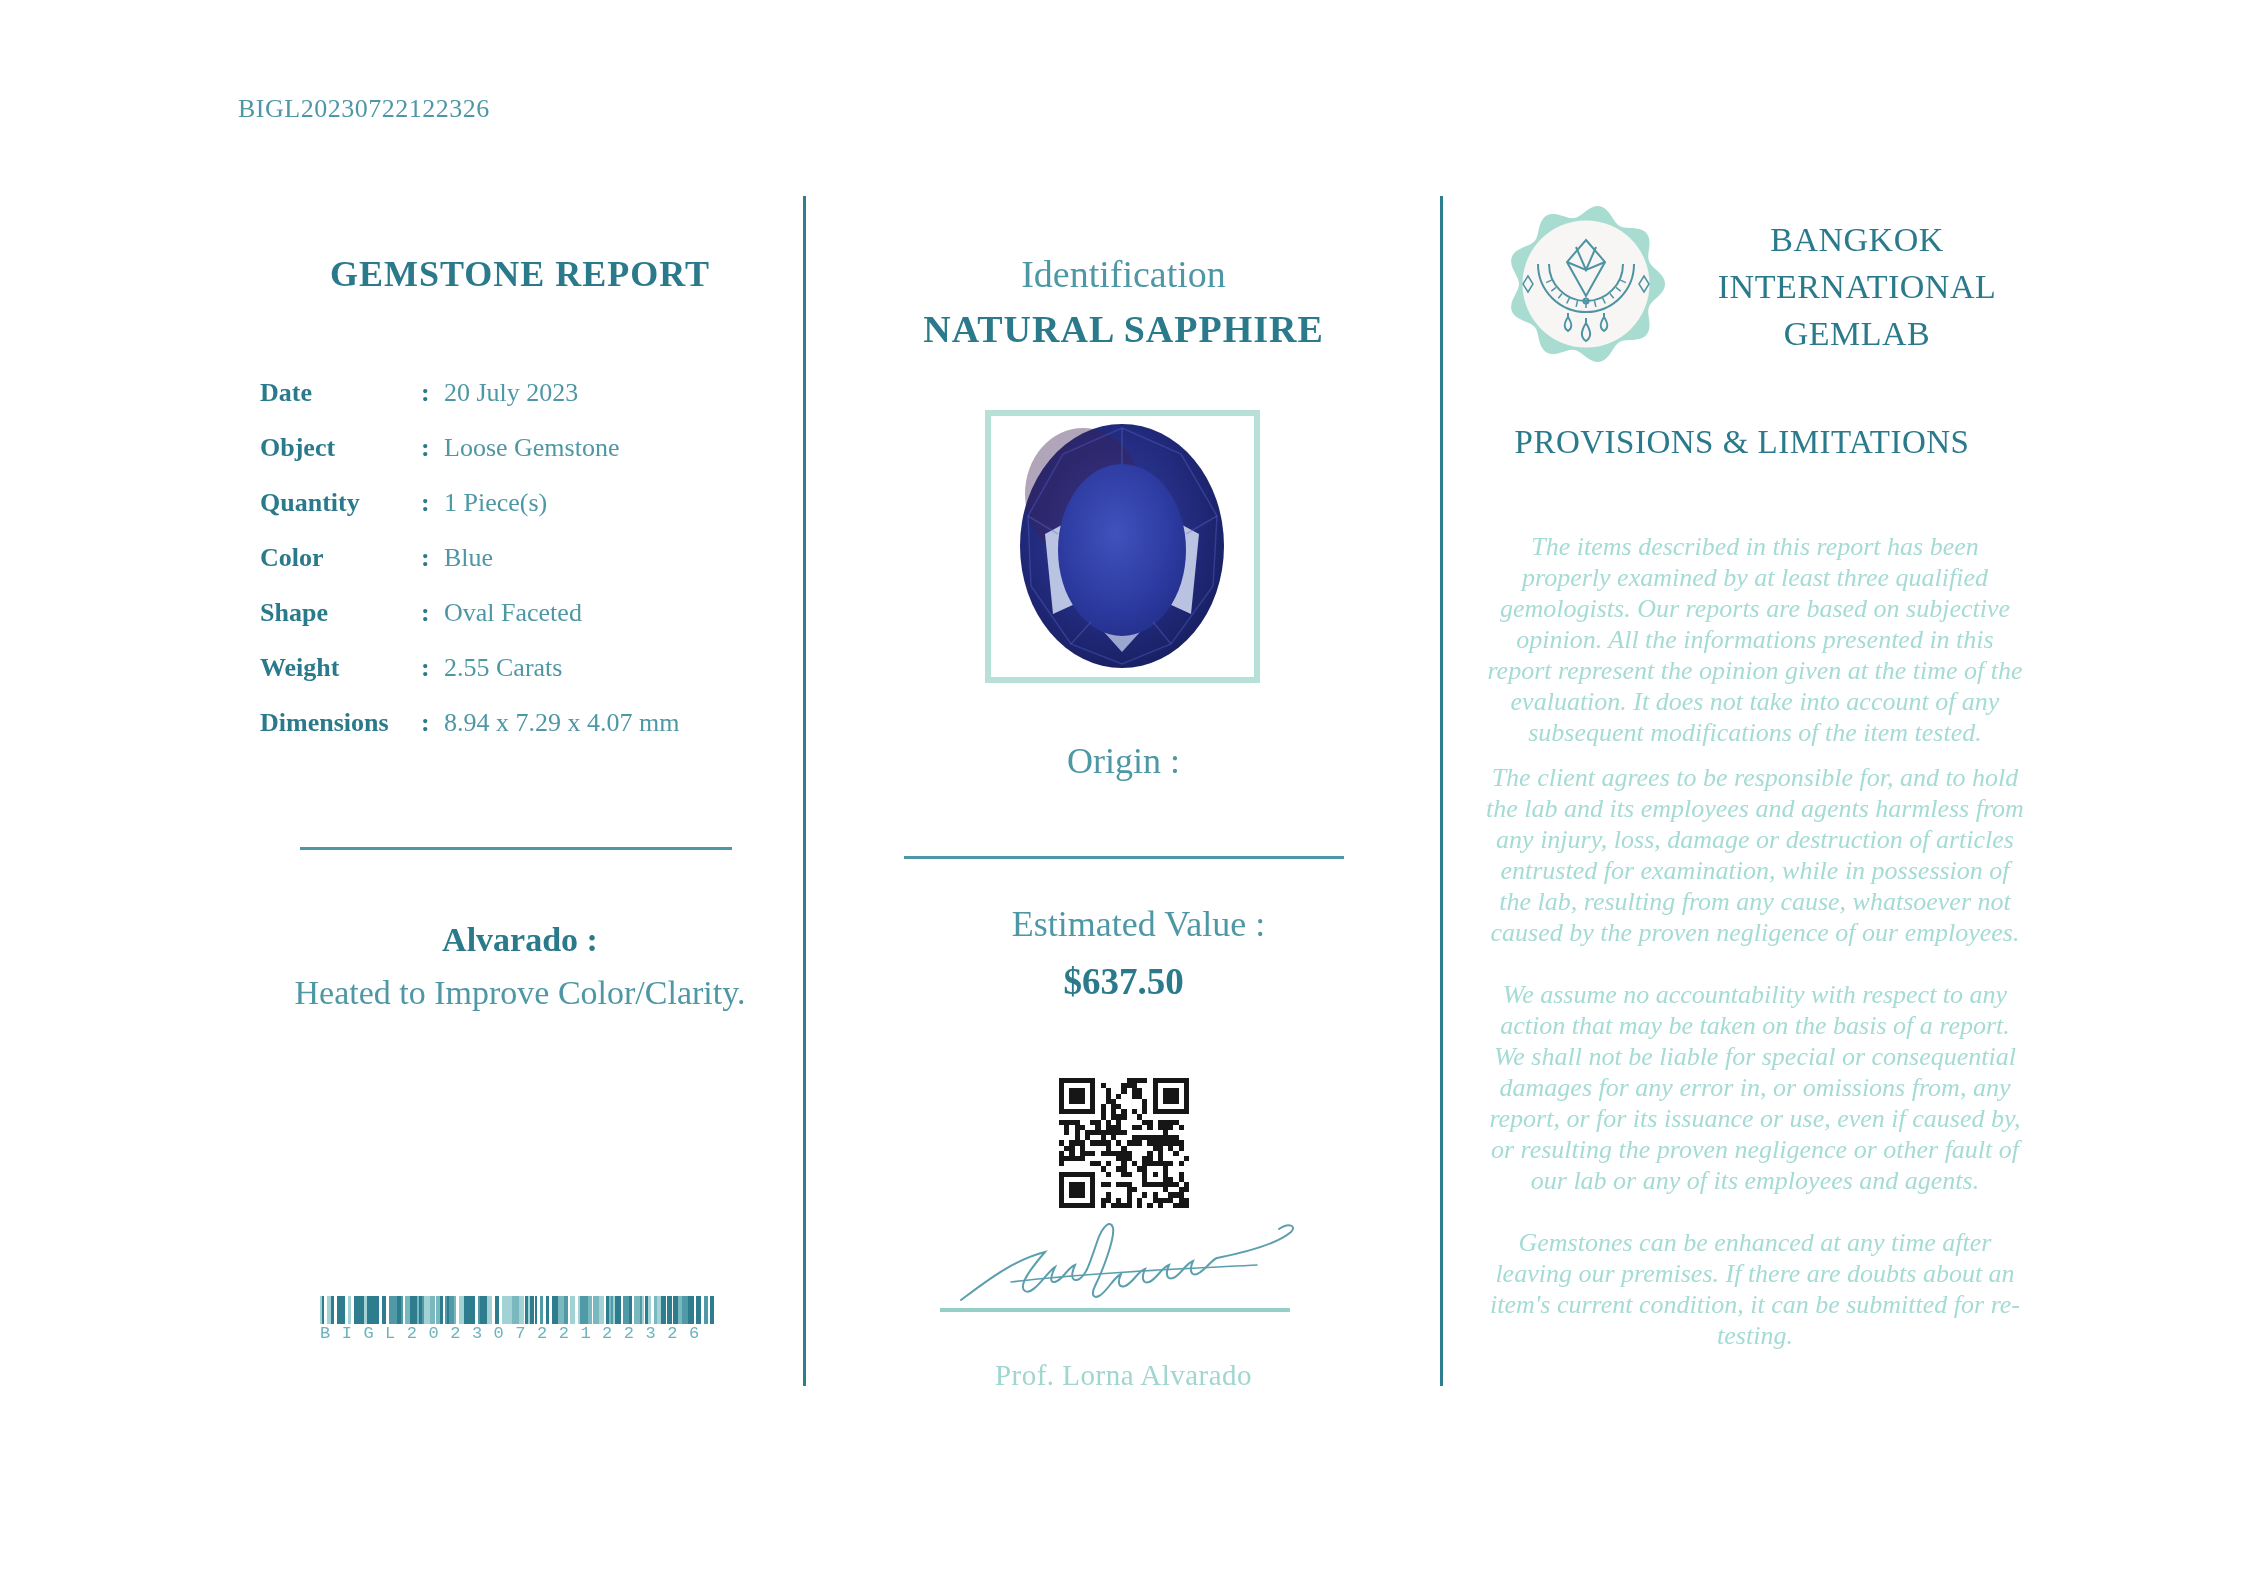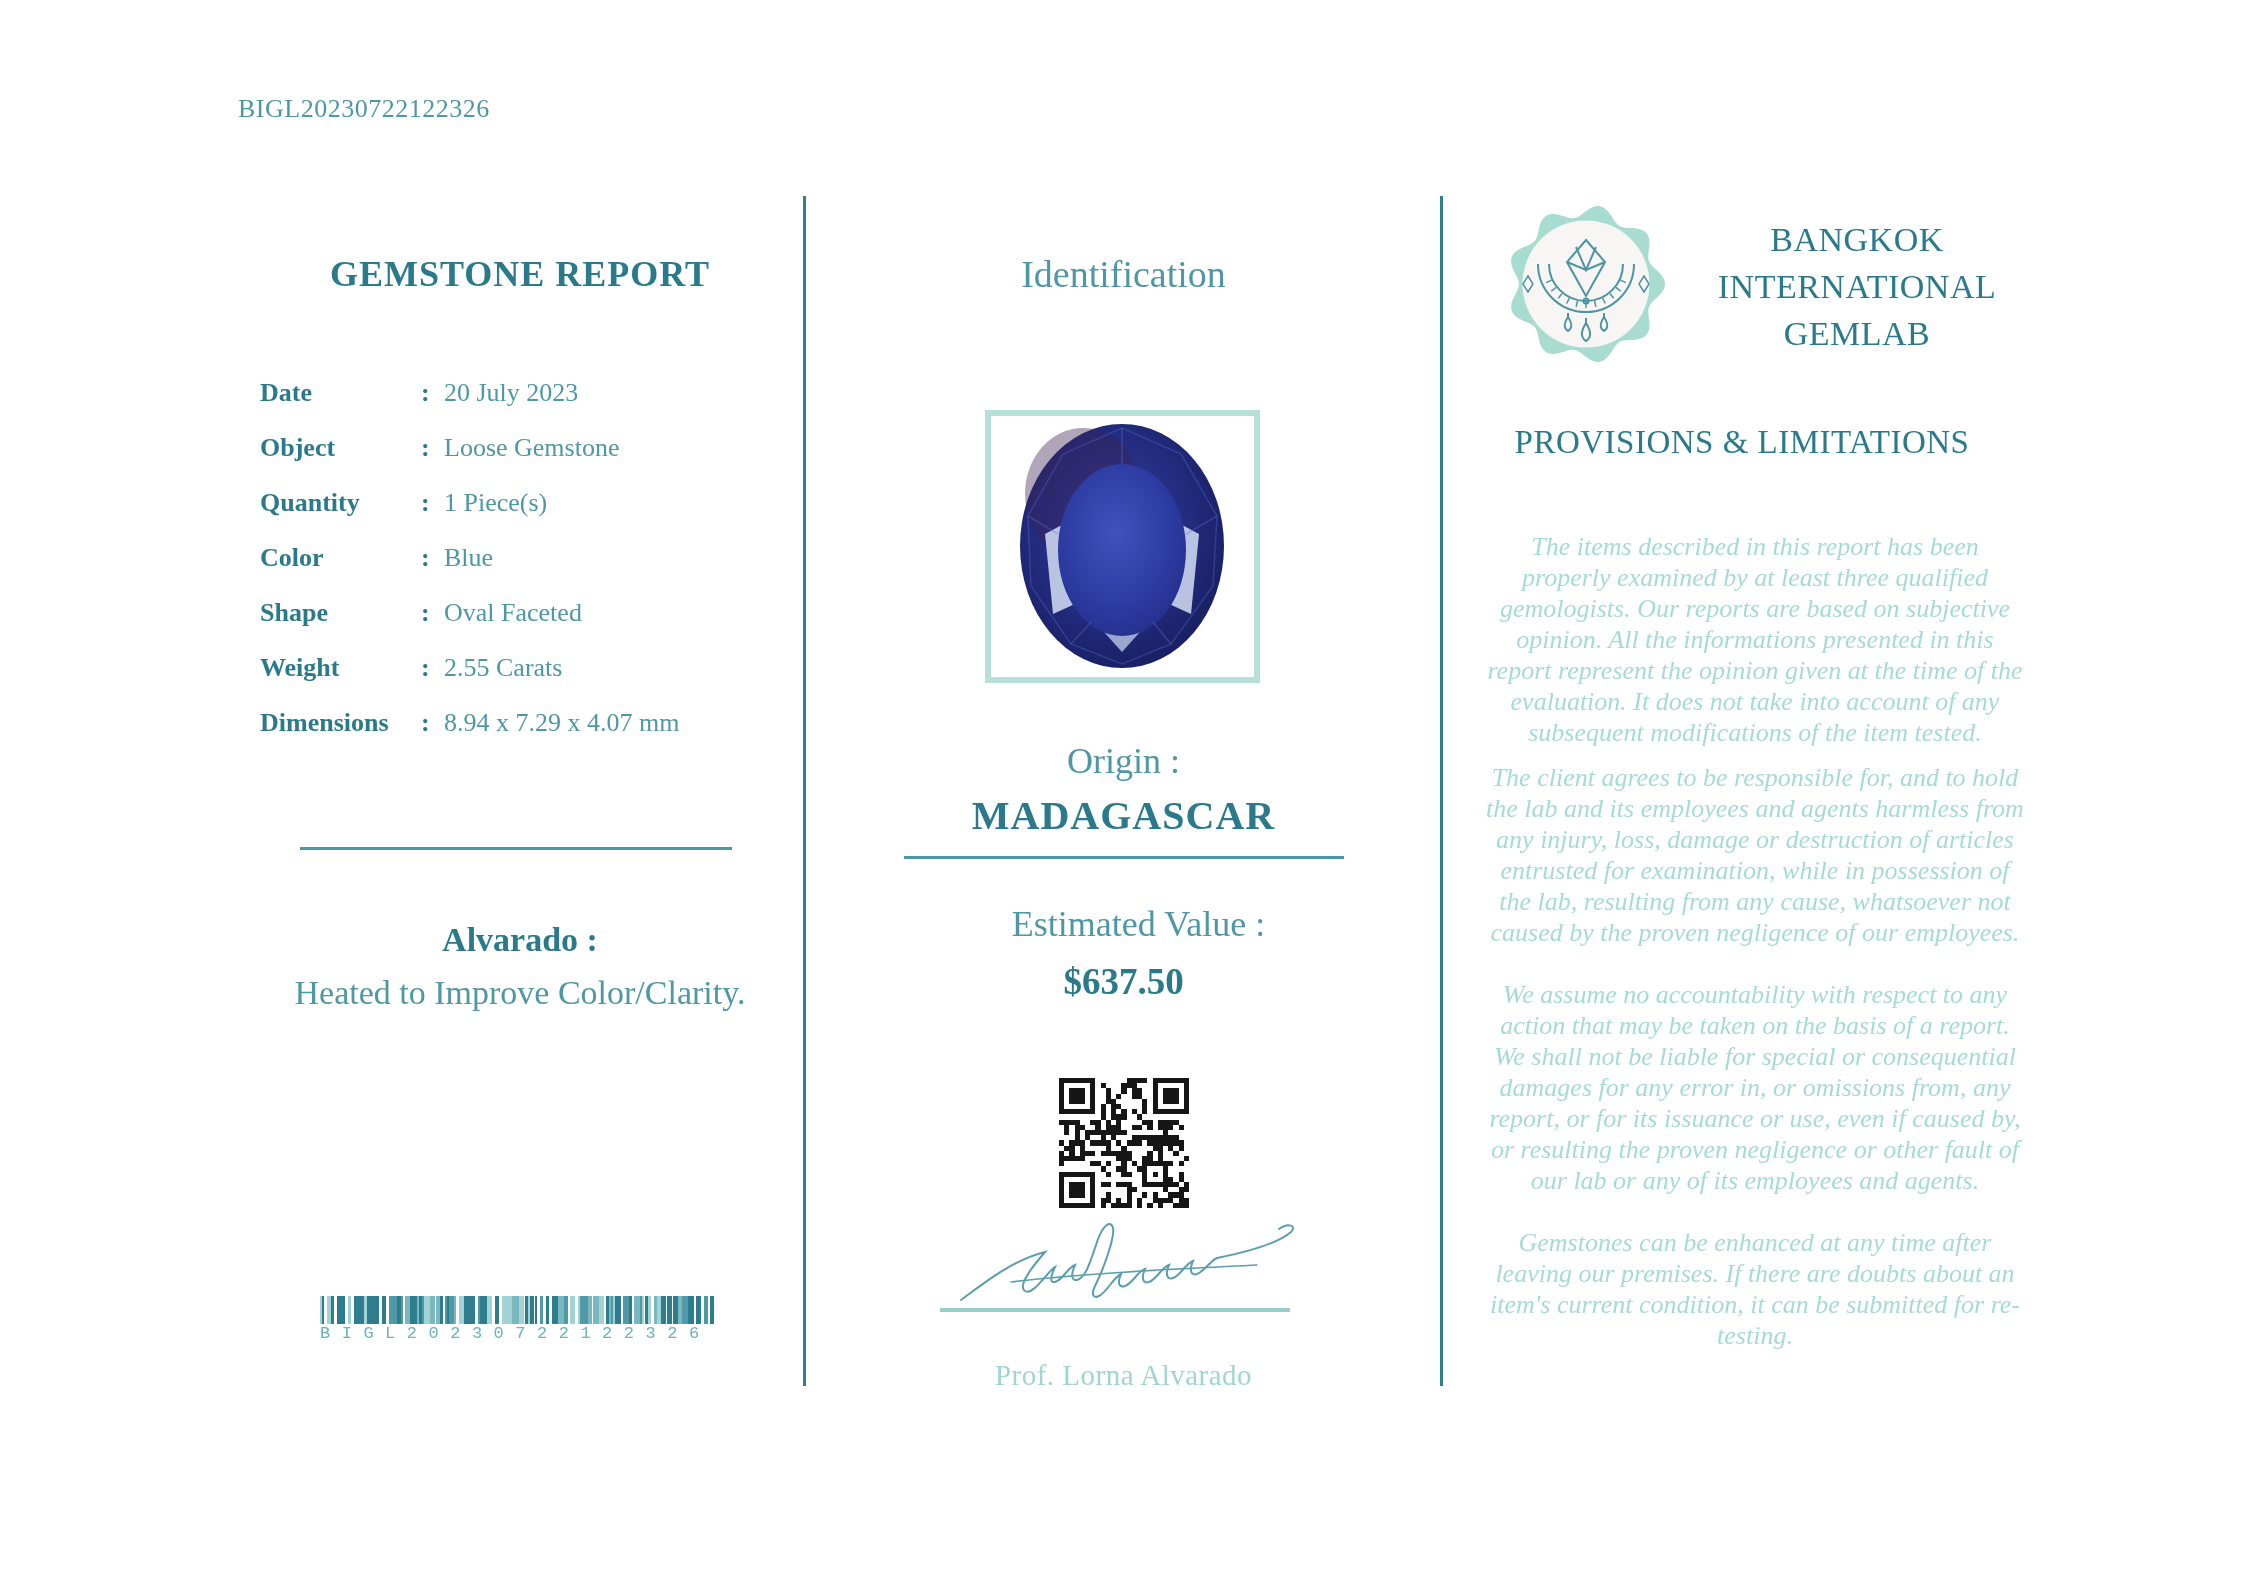--- a/index.html
+++ b/index.html
@@ -195,20 +195,21 @@
         <rect x="390" y="0" width="4" height="28" fill="#2e7d8e"></rect>
       </svg>
     <div class="abs barcode-text">BIGL20230722122326</div>
   </div>
 
   <div class="abs divider divider-1"></div>
   <div class="abs divider divider-2"></div>
 
   <div class="abs col-mid">
     <div class="abs ident-label center">Identification</div>
+    <div class="abs ident-value center">NATURAL SAPPHIRE</div>
 
     <div class="abs gem-box">
       <svg width="263" height="261" viewBox="0 0 263 261">
         <defs>
           <radialGradient id="gemG" cx="45%" cy="42%" r="70%">
             <stop offset="0%" stop-color="#323f9e"></stop>
               <stop offset="55%" stop-color="#222b7e"></stop>
               <stop offset="100%" stop-color="#141b56"></stop>
           </radialGradient>
           <radialGradient id="gemG2" cx="45%" cy="40%" r="75%">
@@ -229,21 +230,20 @@
           <line x1="131" y1="12" x2="131" y2="48"></line>
             <line x1="226" y1="100" x2="195" y2="118"></line>
           <line x1="37" y1="100" x2="67" y2="118"></line>
             <line x1="180" y1="228" x2="162" y2="206"></line>
           <line x1="80" y1="228" x2="100" y2="206"></line>
         </g>
       </svg>
     </div>
 
     <div class="abs origin-label center">Origin :</div>
-    <div class="abs origin-value center">MADAGASCAR</div>
     <div class="abs mid-rule"></div>
     <div class="abs est-label center">Estimated Value :</div>
     <div class="abs est-value center">$637.50</div>
 
     <svg class="abs qr" id="qr-svg" viewBox="0 0 25 25" shape-rendering="crispEdges">
         <rect x="0" y="0" width="1" height="1" fill="#161616"></rect>
         <rect x="1" y="0" width="1" height="1" fill="#161616"></rect>
         <rect x="2" y="0" width="1" height="1" fill="#161616"></rect>
         <rect x="3" y="0" width="1" height="1" fill="#161616"></rect>
         <rect x="4" y="0" width="1" height="1" fill="#161616"></rect>

